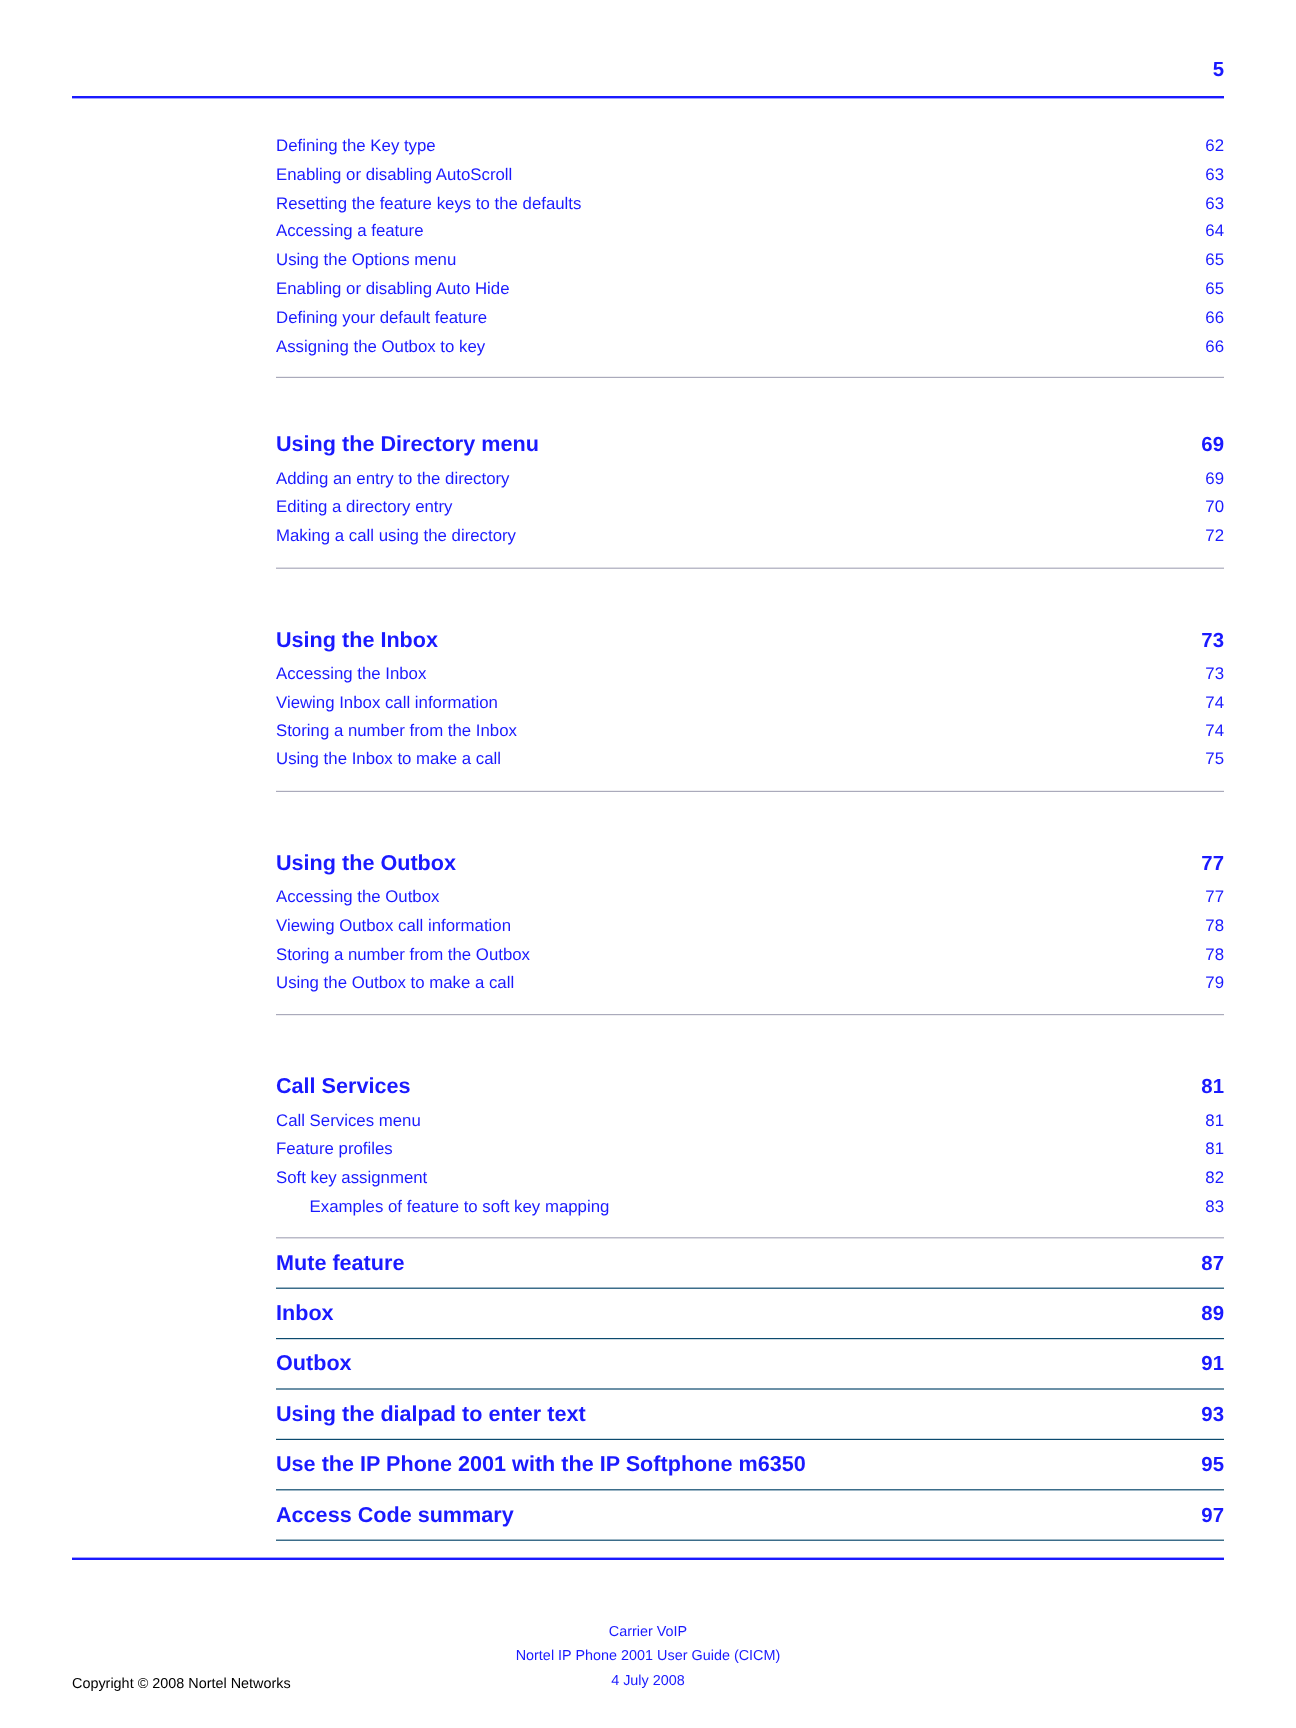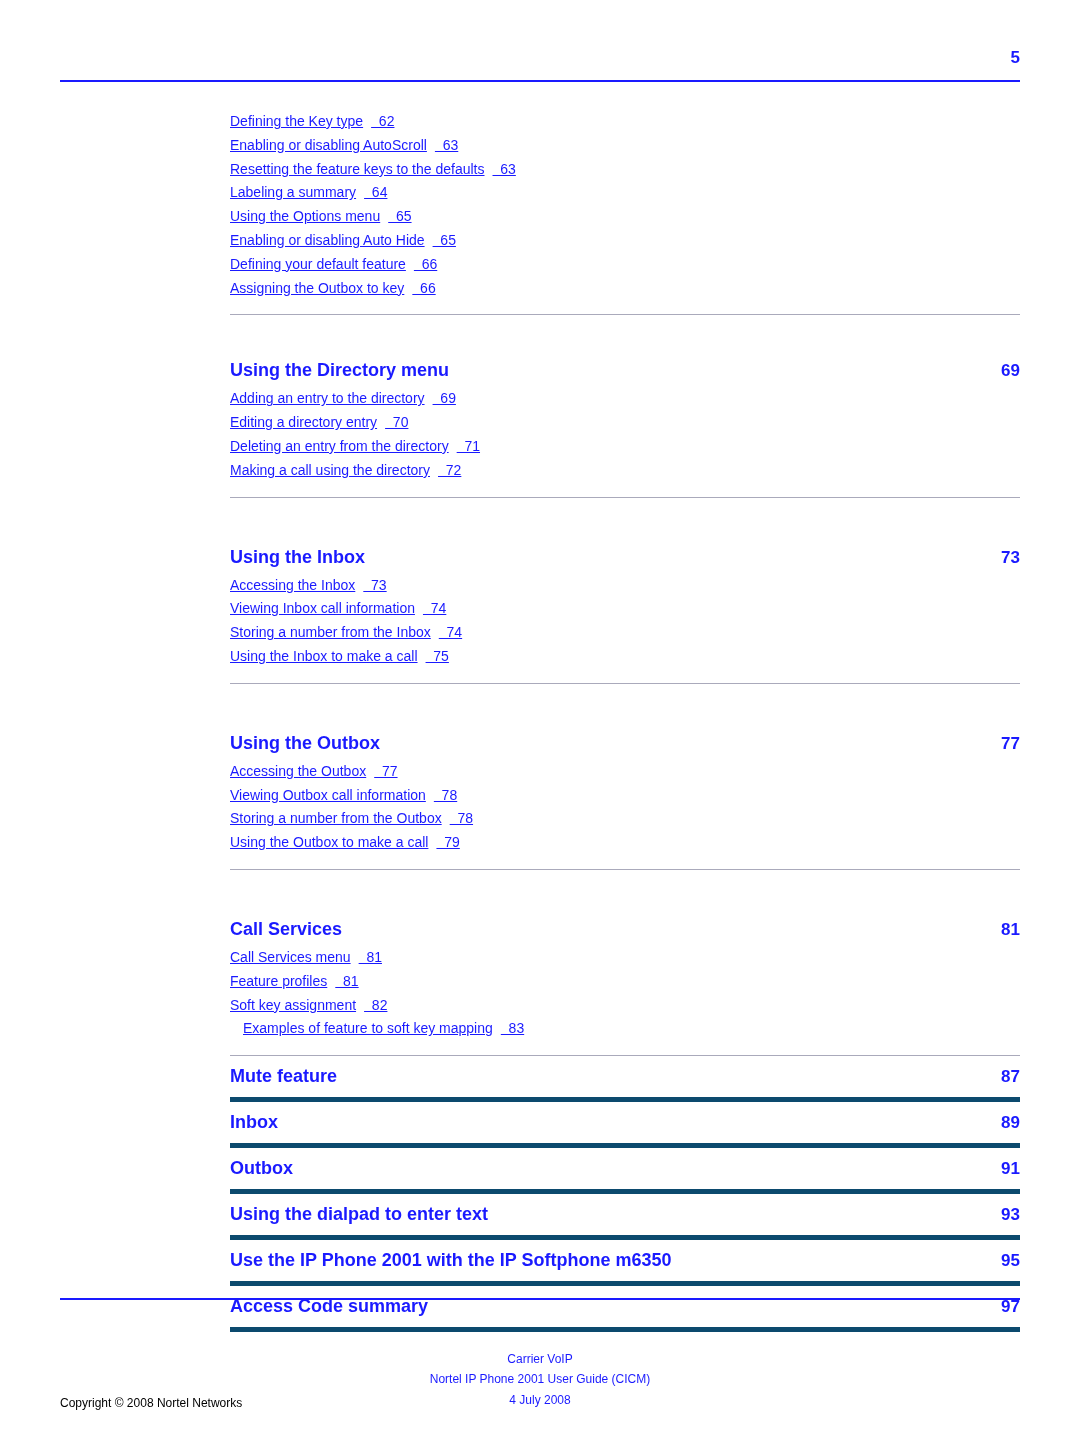--- a/index.html
+++ b/index.html
@@ -64,49 +64,48 @@
     .section-page {
       font-size: 17px;
       font-weight: bold;
       color: #1a1aff;
       min-width: 30px;
       text-align: right;
     }
 
     .toc-entry {
       display: flex;
-      justify-content: flex-start;
+      justify-content: space-between;
       align-items: baseline;
       line-height: 1.7;
-      text-decoration: underline;
     }
 
     .entry-text {
       font-size: 14px;
       color: #1a1aff;
     }
 
     .entry-page {
       font-size: 14px;
       color: #1a1aff;
       margin-left: 8px;
       white-space: nowrap;
     }
 
     .toc-entry-indented .entry-text {
-      margin-left: 13px;
+      margin-left: 28px;
     }
 
     
     .standalone-entry {
       display: flex;
       justify-content: space-between;
       align-items: baseline;
       padding: 10px 0;
-      border-bottom: 5px solid #0c4a6e;
+      border-bottom: 1px solid #0c4a6e;
     }
 
     .standalone-title {
       font-size: 18px;
       font-weight: bold;
       color: #1a1aff;
     }
 
     .standalone-page {
       font-size: 17px;
@@ -165,21 +164,21 @@
     </div>
       <div class="toc-entry">
       <span class="entry-text">Enabling or disabling AutoScroll</span>
       <span class="entry-page">&nbsp;&nbsp;63</span>
     </div>
       <div class="toc-entry">
       <span class="entry-text">Resetting the feature keys to the defaults</span>
       <span class="entry-page">&nbsp;&nbsp;63</span>
     </div>
       <div class="toc-entry">
-      <span class="entry-text">Labeling a summary</span>
+      <span class="entry-text">Accessing a feature</span>
       <span class="entry-page">&nbsp;&nbsp;64</span>
     </div>
       <div class="toc-entry">
       <span class="entry-text">Using the Options menu</span>
       <span class="entry-page">&nbsp;&nbsp;65</span>
     </div>
       <div class="toc-entry">
       <span class="entry-text">Enabling or disabling Auto Hide</span>
       <span class="entry-page">&nbsp;&nbsp;65</span>
     </div>
@@ -201,24 +200,20 @@
     </div>
         <div class="toc-entry">
         <span class="entry-text">Adding an entry to the directory</span>
         <span class="entry-page">&nbsp;&nbsp;69</span>
       </div>
         <div class="toc-entry">
         <span class="entry-text">Editing a directory entry</span>
         <span class="entry-page">&nbsp;&nbsp;70</span>
       </div>
         <div class="toc-entry">
-        <span class="entry-text">Deleting an entry from the directory</span>
-        <span class="entry-page">&nbsp;&nbsp;71</span>
-      </div>
-        <div class="toc-entry">
         <span class="entry-text">Making a call using the directory</span>
         <span class="entry-page">&nbsp;&nbsp;72</span>
       </div>
       </div>
       <div class="toc-subsection">
         <div class="toc-section-header">
       <span class="section-title">Using the Inbox</span>
       <span class="section-page">73</span>
     </div>
         <div class="toc-entry">

